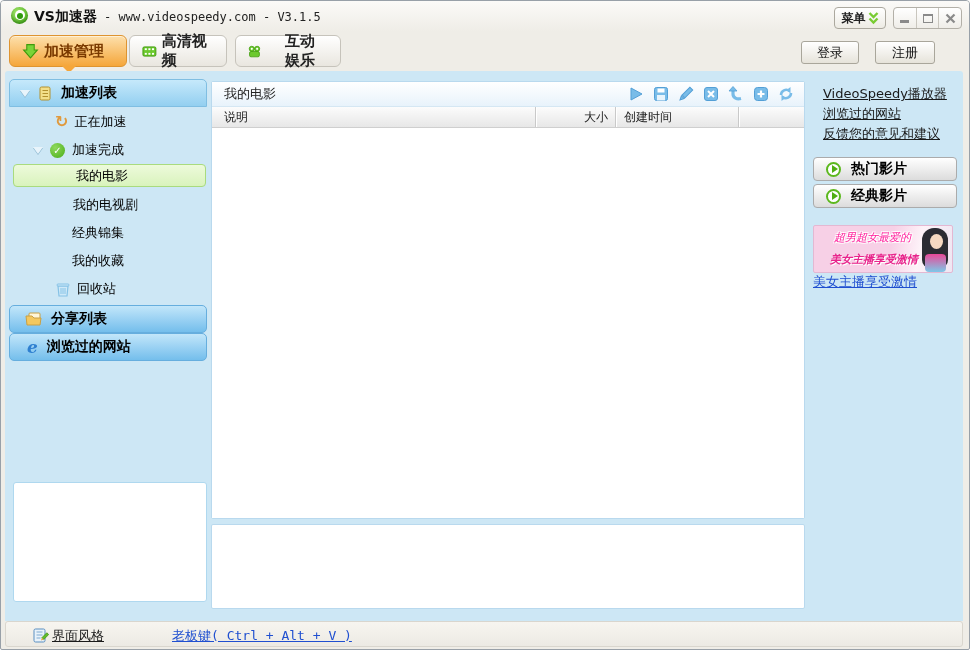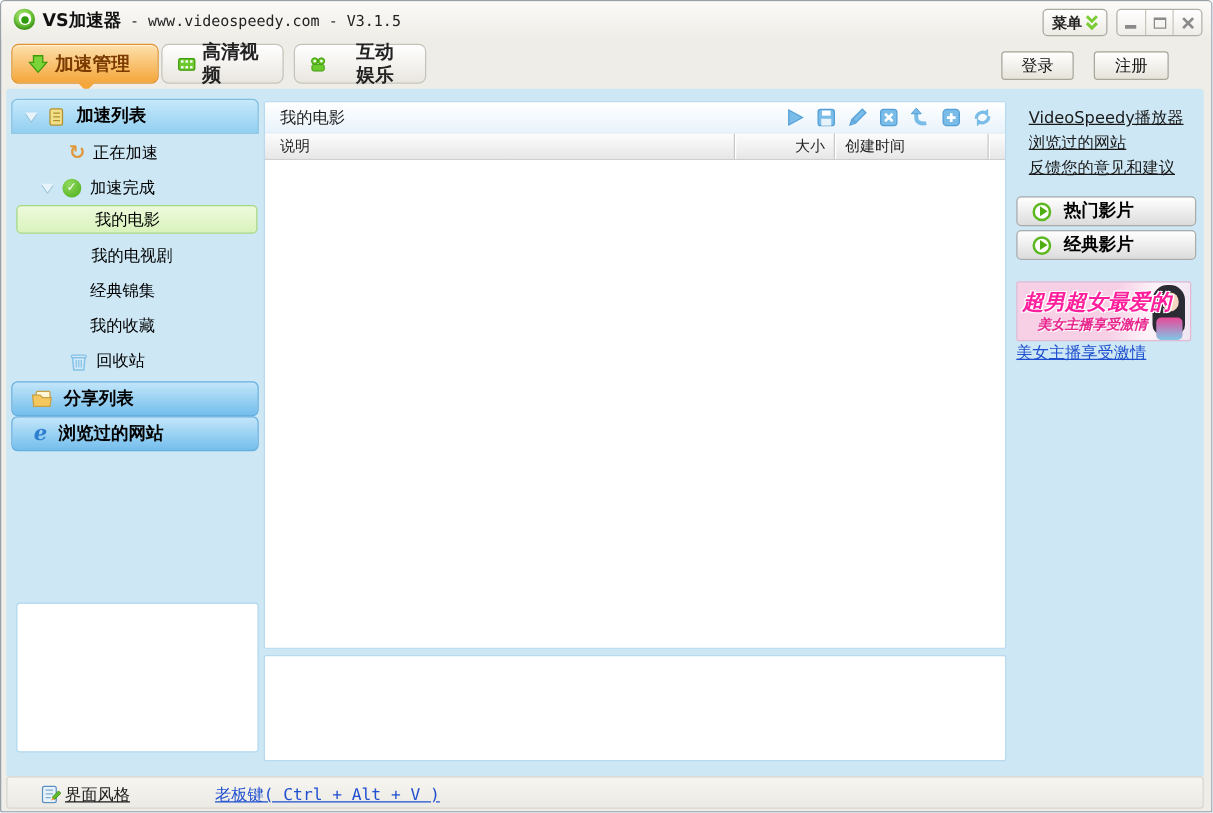--- a/index.html
+++ b/index.html
@@ -72,40 +72,40 @@
   .panel-header { position:absolute; left:0; top:0; width:100%; height:25px;
     background:linear-gradient(#FFFFFF,#E8F3FB); border-bottom:1px solid #D5E7F3;
     display:flex; align-items:center; }
   .panel-title { font-size:13px; color:#222; padding-left:12px; }
   .toolbar { position:absolute; right:8px; top:2px; display:flex; gap:5px; }
   .tbico { width:20px; height:20px; display:flex; align-items:center; justify-content:center; cursor:pointer; }
   .colheader { position:absolute; left:0; top:25px; width:100%; height:21px;
     background:linear-gradient(#FCFCFC,#E7E7E7); border-bottom:1px solid #CFCFCF;
     display:flex; font-size:12px; color:#222; }
   .colcell { display:flex; align-items:center; border-right:1px solid #C9C9C9; box-shadow:1px 0 0 #FFFFFF; cursor:pointer; }
-  .c1 { width:376px; padding-left:12px; }
+  .c1 { width:324px; padding-left:12px; }
   .c2 { width:80px; justify-content:flex-end; padding-right:7px; }
   .c3 { width:123px; padding-left:8px; }
   .c4 { flex:1; border-right:none; box-shadow:none; }
   .listarea { position:absolute; left:0; top:46px; width:100%; height:390px; background:#fff; }
   .bottom-panel { position:absolute; left:210px; top:523px; width:594px; height:85px;
     background:#fff; border:1px solid #B9D9EE; border-radius:2px; }
   
   .rlink { position:absolute; left:822px; font-size:13px; color:#1A1A1A; text-decoration:underline; cursor:pointer; white-space:nowrap; }
   .rbtn { position:absolute; left:812px; width:144px; height:24px;
     background:linear-gradient(#FFFFFF,#DCDCDC); border:1px solid #ABABAB; border-radius:4px;
     display:flex; align-items:center; gap:10px; padding-left:12px;
     font-size:14px; font-weight:bold; color:#000; cursor:pointer; }
   .playcircle { width:15px; height:15px; border-radius:50%; background:#fff; border:2px solid #5CB81E;
     display:flex; align-items:center; justify-content:center; }
   .playtri { width:0; height:0; border-left:6px solid #4FAE12; border-top:4px solid transparent; border-bottom:4px solid transparent; margin-left:2px; }
   .adbanner { position:absolute; left:812px; top:224px; width:140px; height:48px;
     background:linear-gradient(100deg,#F7D0E6 55%,#FDF2F8 75%,#EFE6F2); border:1px solid #E3B8D2;
     border-radius:2px; overflow:hidden; cursor:pointer; }
-  .adline1 { position:absolute; left:4px; top:4px; font-size:17px; font-weight:bold; font-style:italic;
+  .adline1 { position:absolute; left:20px; top:4px; font-size:11px; font-weight:normal; font-style:italic;
     color:#FF1F9C; text-shadow:1px 1px 0 #fff,-1px -1px 0 #fff,1px -1px 0 #fff,-1px 1px 0 #fff; white-space:nowrap; }
   .adline2 { position:absolute; left:16px; top:26px; font-size:11px; font-weight:bold; font-style:italic;
     color:#E8258C; text-shadow:1px 1px 0 #fff; white-space:nowrap; }
   .girl-hair { position:absolute; right:4px; top:2px; width:26px; height:40px; background:#2B2B33; border-radius:12px 12px 8px 8px; }
   .girl-face { position:absolute; right:9px; top:8px; width:13px; height:15px; background:#F6D8C2; border-radius:50%; }
   .girl-top { position:absolute; right:6px; top:28px; width:21px; height:18px; background:linear-gradient(#E84898,#7EC8E8); border-radius:4px; }
   .adlink { position:absolute; left:812px; top:272px; font-size:13px; color:#1F4FD0; text-decoration:underline; cursor:pointer; }
   
   .statusbar { position:absolute; left:4px; top:620px; width:958px; height:26px;
     background:linear-gradient(#F7F5F0,#ECEAE4); border:1px solid #D9D6CE; border-radius:3px; }

